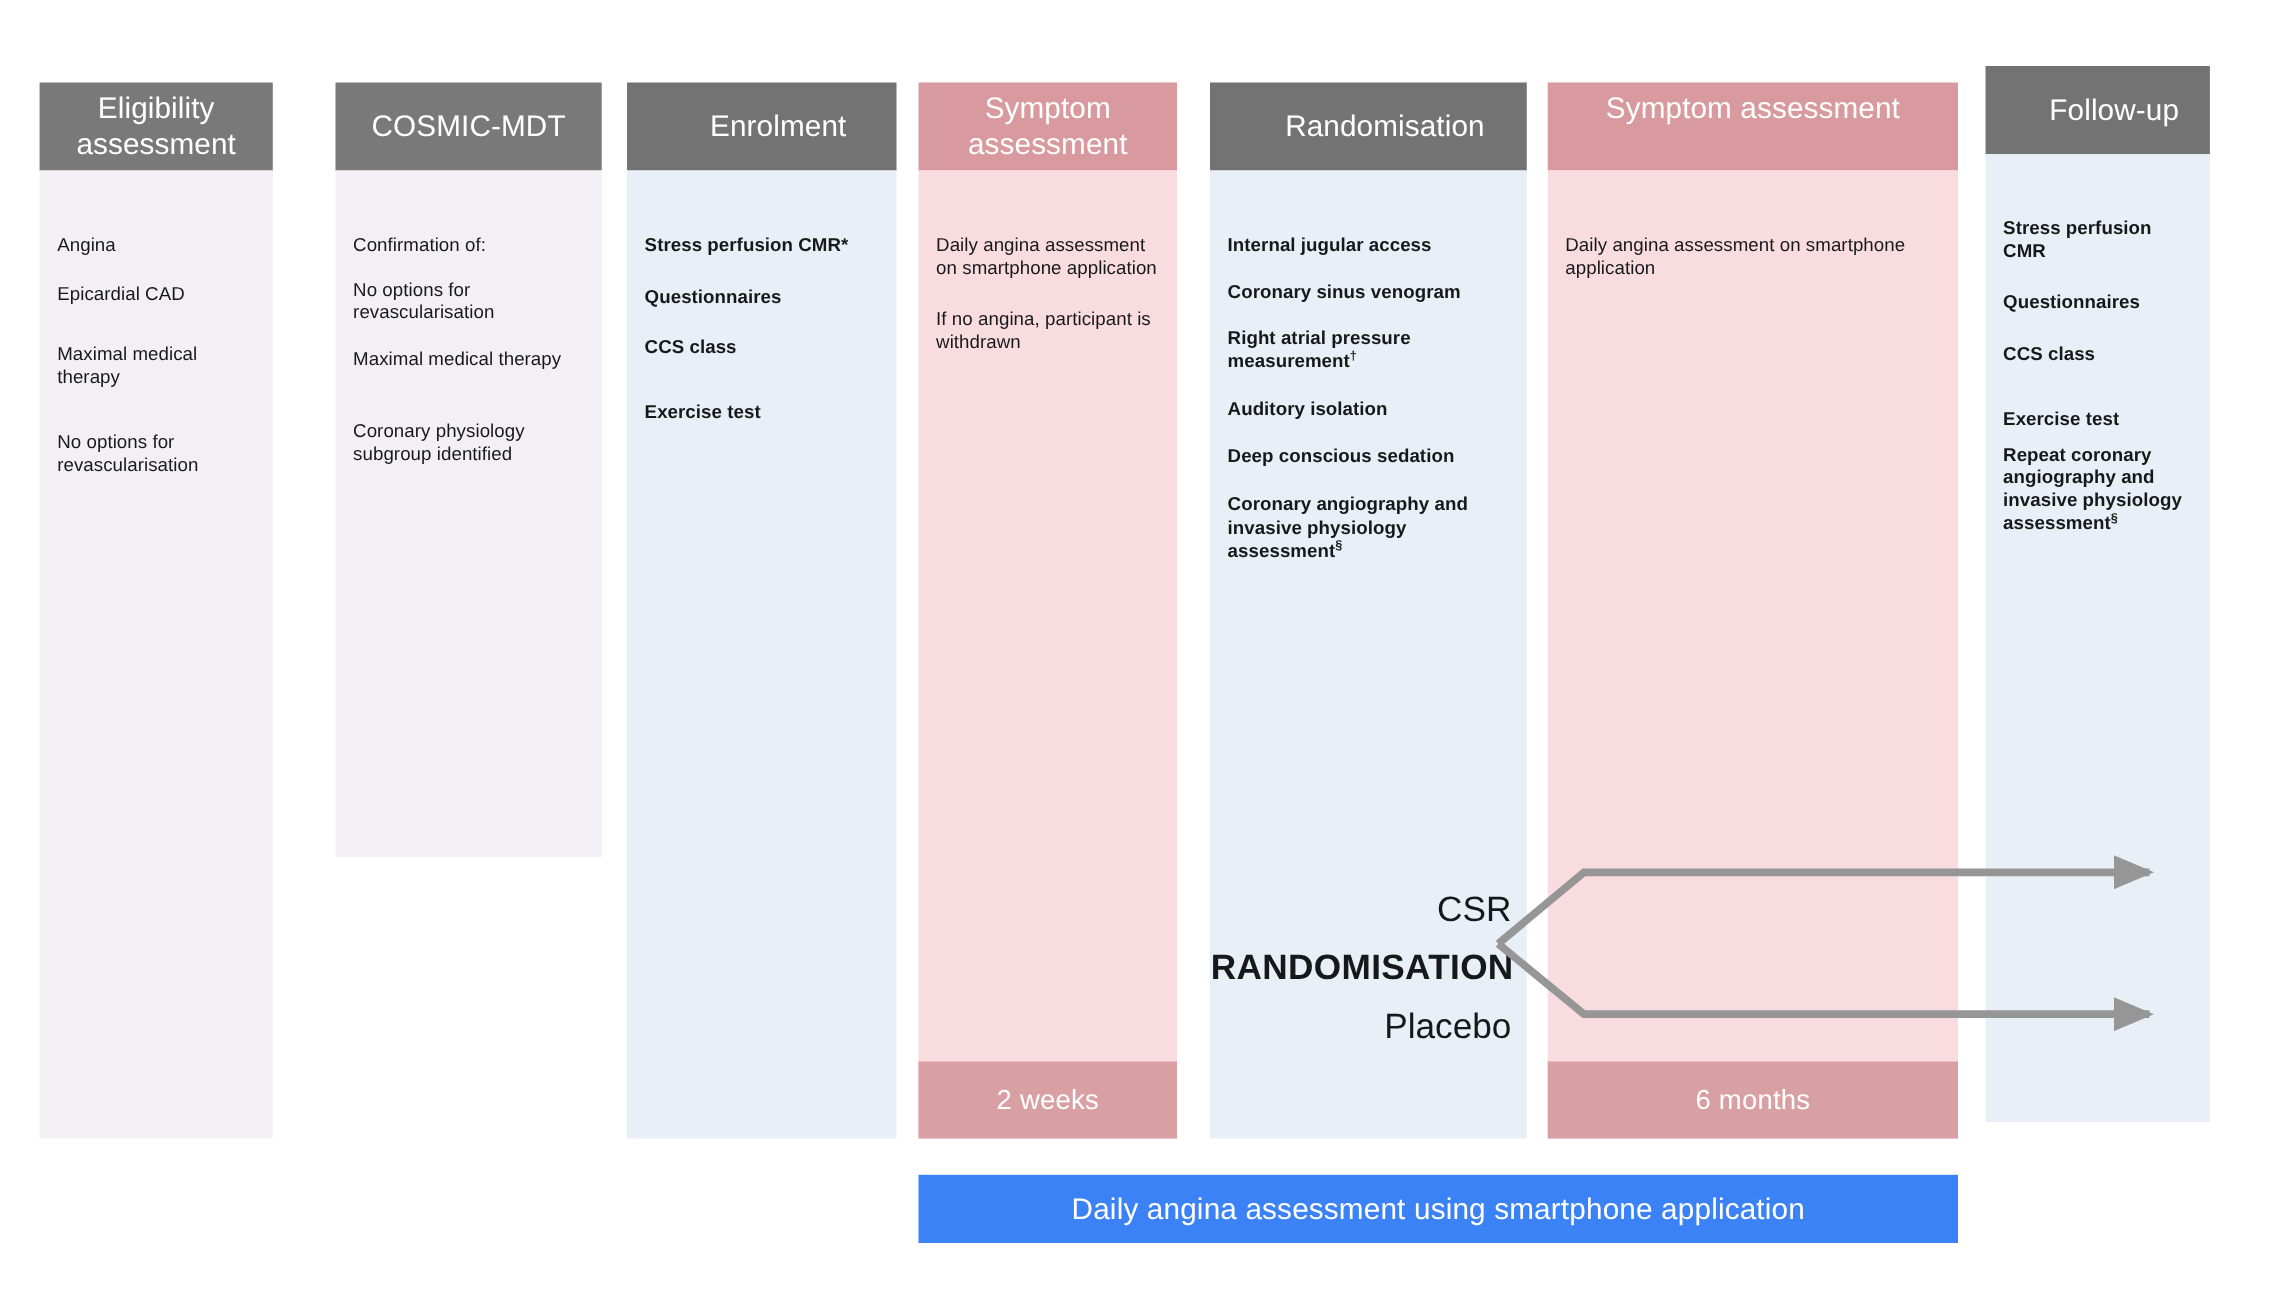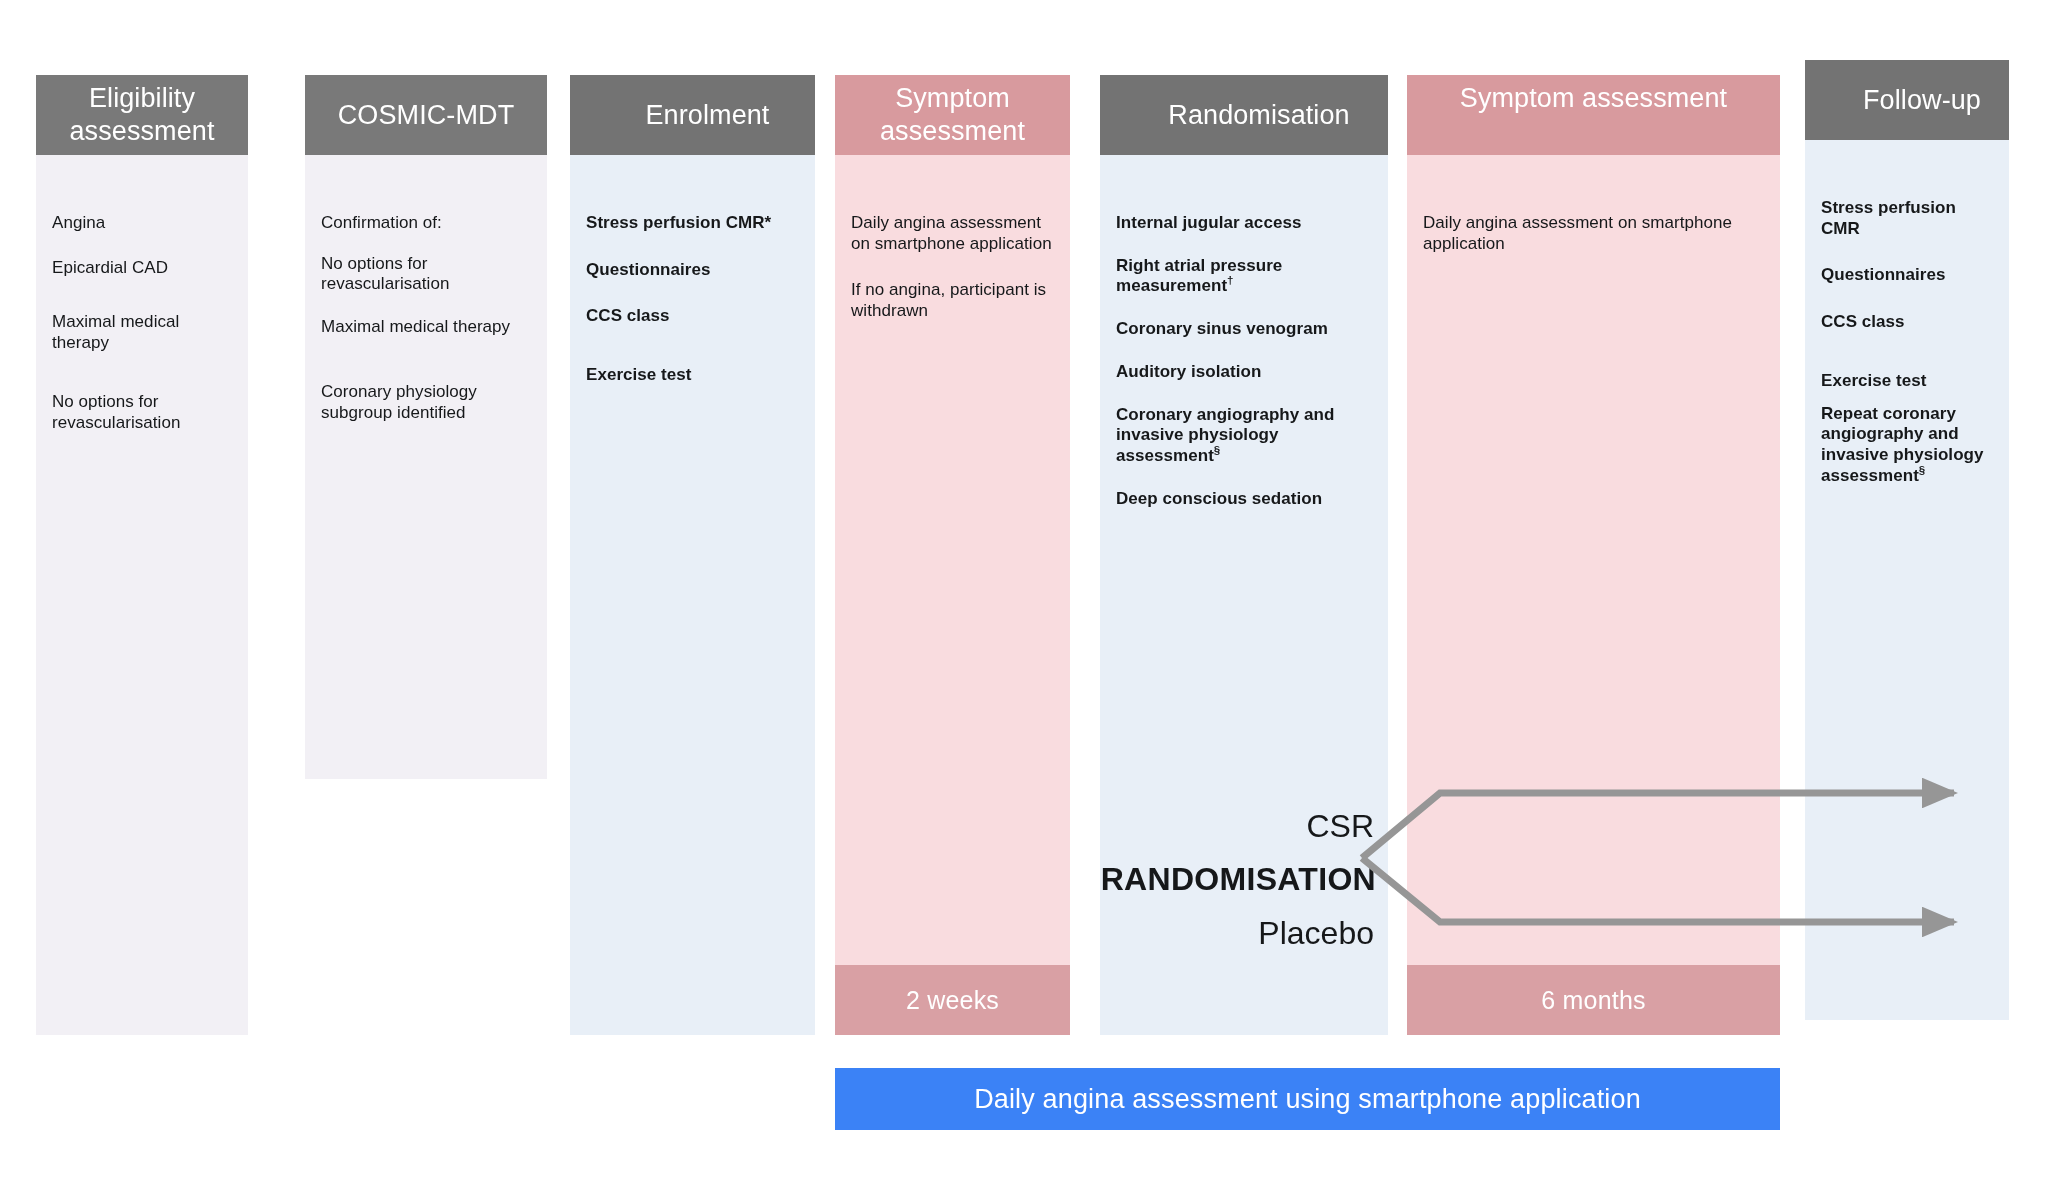--- a/index.html
+++ b/index.html
@@ -168,25 +168,25 @@
       <div class="item" style="margin-bottom:26px;">Daily angina assessment on smartphone application</div>
       <div class="item">If no angina, participant is withdrawn</div>
     </div>
     <div class="duration-bar" style="left:0; top:890px; width:235px; height:70px;">2 weeks</div>
   </div>
 
   <div class="col theme-blue" style="left:1100px; top:75px; width:288px; height:960px;">
     <div class="col-header">Randomisation</div>
     <div class="col-body">
       <div class="item" style="margin-bottom:22px;">Internal jugular access</div>
+      <div class="item" style="margin-bottom:22px;">Coronary sinus venogram</div>
       <div class="item" style="margin-bottom:22px;"><span>Right atrial pressure measurement</span><sup>†</sup></div>
-      <div class="item" style="margin-bottom:22px;">Coronary sinus venogram</div>
       <div class="item" style="margin-bottom:22px;">Auditory isolation</div>
+      <div class="item">Deep conscious sedation</div>
       <div class="item" style="margin-bottom:22px;"><span>Coronary angiography and invasive physiology assessment</span><sup>§</sup></div>
-      <div class="item">Deep conscious sedation</div>
     </div>
 
     <div class="rand-label" style="right:14px; top:733px;">CSR</div>
     <div class="rand-label bold" style="right:12px; top:786px;">RANDOMISATION</div>
     <div class="rand-label" style="right:14px; top:840px;">Placebo</div>
   </div>
 
   <div class="col theme-pink" style="left:1407px; top:75px; width:373px; height:960px;">
     <div class="col-header two-line">Symptom assessment</div>
     <div class="col-body">

